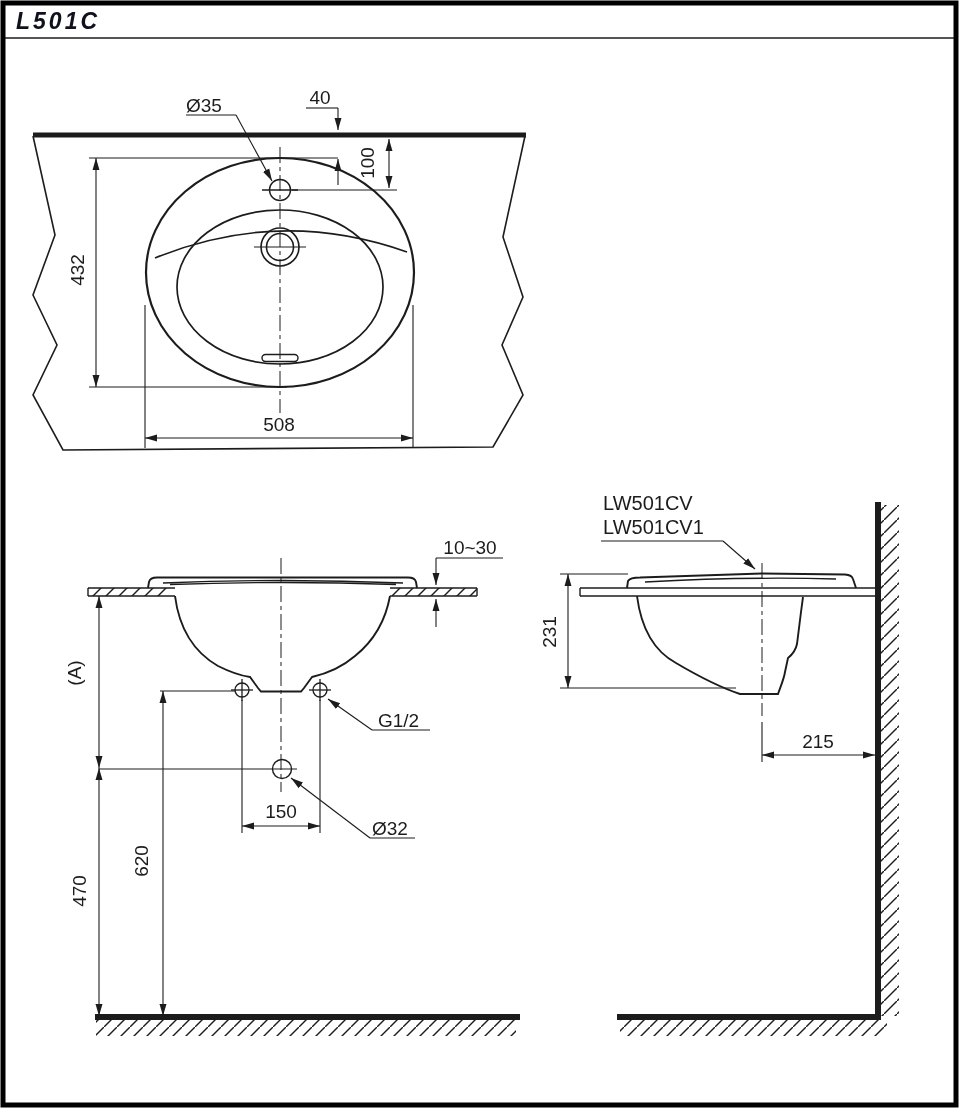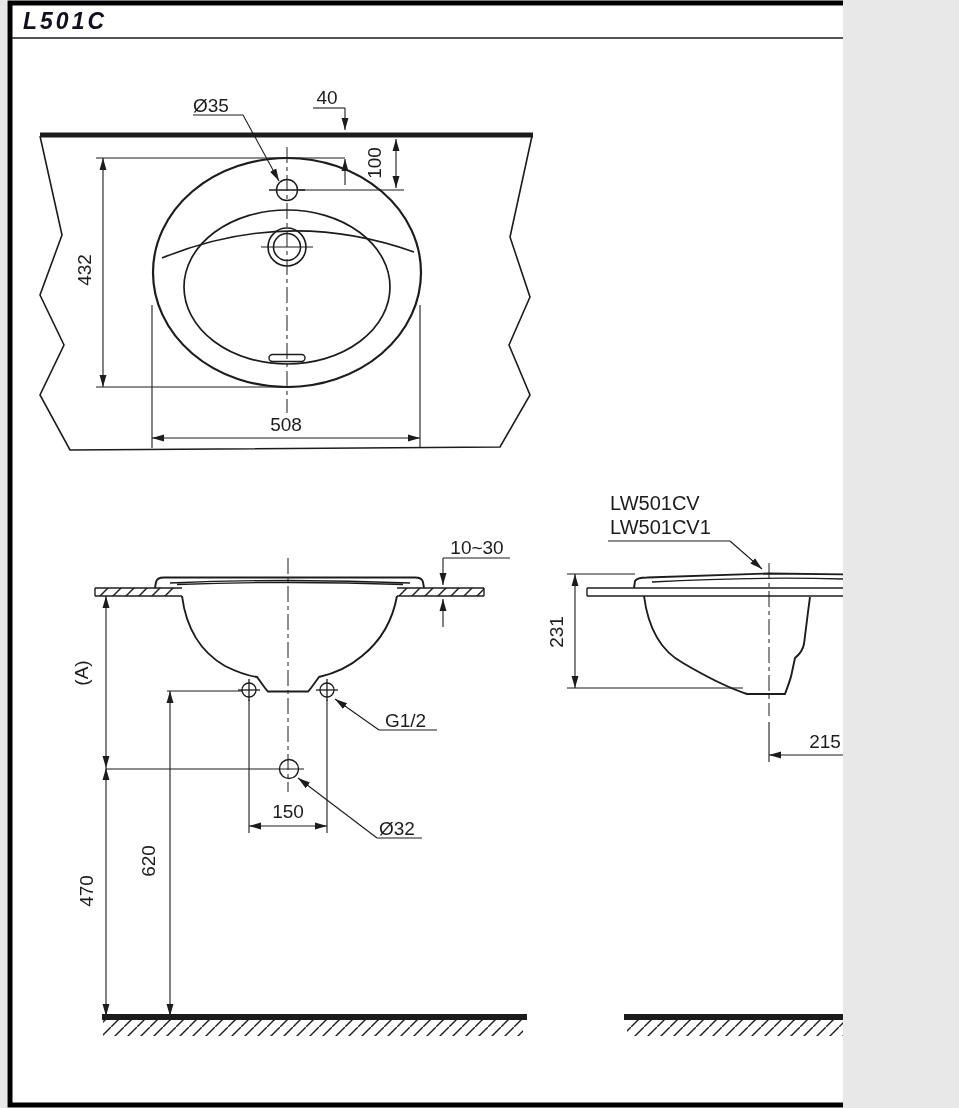--- a/index.html
+++ b/index.html
@@ -1,22 +1,21 @@
 <!DOCTYPE html>
 <html><head>
 <meta charset="utf-8">
 <style>
   html,body{margin:0;padding:0;background:#e8e8e8;}
   .sheet{
     position:relative;
-    width:836px;height:1108px;
+    width:959px;height:1108px;
     background:#ffffff;
     font-family:"Liberation Sans", sans-serif;
     overflow:hidden;
-    margin-left:7px;
   }
   svg{display:block;}
   .title-text{
     font-family:"Liberation Sans", sans-serif;
     font-weight:bold;
     font-style:italic;
     font-size:23px;
     letter-spacing:3px;
     fill:#10101e;
   }

